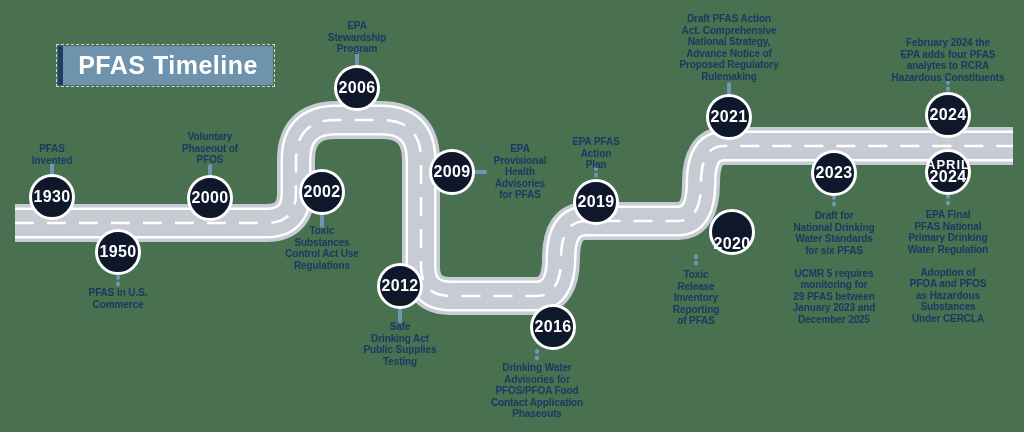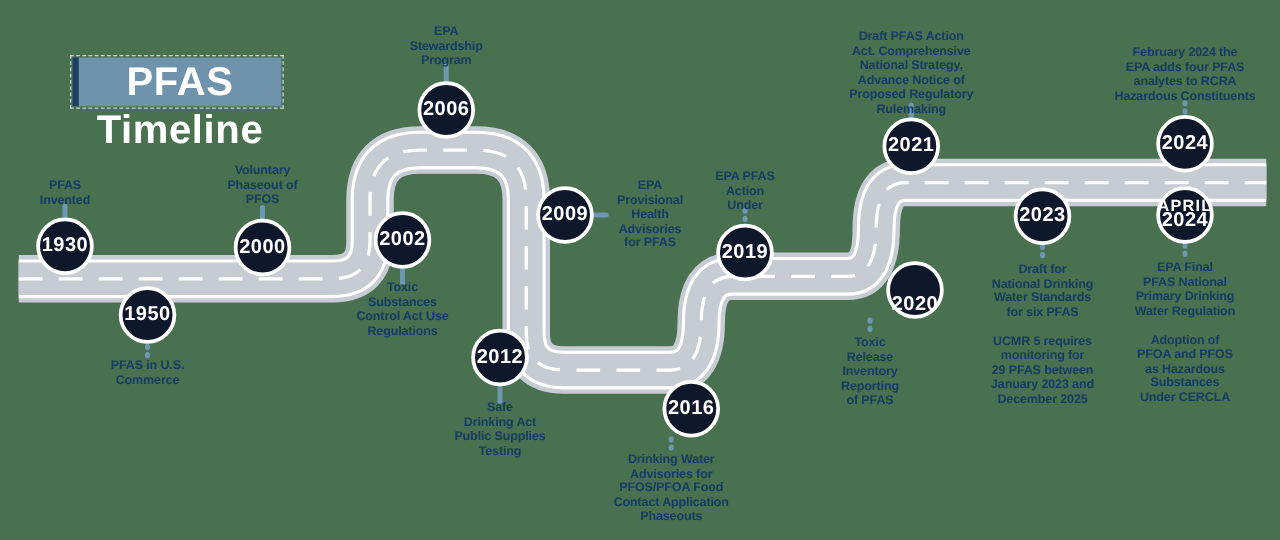--- a/index.html
+++ b/index.html
@@ -10,24 +10,24 @@
   }
   #road-svg { position:absolute; left:0; top:0; }
   .road-base   { stroke:#C7CBD3; stroke-width:38; fill:none; }
   .road-edge   { stroke:#FFFFFF; stroke-width:31; fill:none; }
   .road-inner  { stroke:#C7CBD3; stroke-width:26; fill:none; }
   .road-center { stroke:#FFFFFF; stroke-width:2.6; fill:none; stroke-dasharray:19 13; }
   .stem { stroke:#6E98B2; stroke-width:4; stroke-linecap:round; }
   .stem.dotted { stroke-dasharray:1 5.5; }
 
   .title-box {
-    position:absolute; left:58px; top:46px; width:167px; height:39px; box-sizing:border-box;
+    position:absolute; left:58px; top:46px; width:215px; height:39px; box-sizing:border-box;
     background:#6F93AC; border-left:5px solid #1E4060;
     outline:1px dashed #C9D4DC; outline-offset:1px;
-    color:#FFFFFF; font-weight:bold; font-size:32px; line-height:38px;
+    color:#FFFFFF; font-weight:bold; font-size:25px; line-height:38px;
     text-align:center; letter-spacing:0.5px;
   }
 
   .circle {
     position:absolute; width:46px; height:46px; box-sizing:border-box;
     background:#0f172a; border:3px solid #FFFFFF; border-radius:50%;
     display:flex; flex-direction:column; align-items:center; justify-content:center;
     color:#FFFFFF; font-weight:bold; font-size:16px; letter-spacing:0.4px;
   }
   .circle .prefix { font-size:13px; line-height:9px; letter-spacing:1px; }
@@ -59,21 +59,21 @@
   .l1930 { left:7px;   top:143px; width:90px;  }
   .l1950 { left:63px;  top:287px; width:110px; }
   .l2000 { left:155px; top:131px; width:110px; }
   .l2002 { left:262px; top:225px; width:120px; }
   .l2006 { left:302px; top:20px;  width:110px; }
   .l2009 { left:480px; top:143px; width:80px;  }
   .l2012 { left:340px; top:321px; width:120px; }
   .l2016 { left:467px; top:362px; width:140px; }
   .l2019 { left:551px; top:136px; width:90px;  }
   .l2020 { left:641px; top:269px; width:110px; }
-  .l2021 { left:654px; top:24px;  width:150px; }
+  .l2021 { left:654px; top:13px;  width:150px; }
   .l2023 { left:769px; top:210px; width:130px; }
   .l2024 { left:878px; top:37px;  width:140px; }
   .l2024a{ left:883px; top:209px; width:130px; }
 </style>
 </head>
 <body>
 
 <div id="stage">
 
   <svg id="road-svg" width="1024" height="432" viewBox="0 0 1024 432">
@@ -161,21 +161,21 @@
 Advisories for
 PFOS/PFOA Food
 Contact Application
 Phaseouts</div>
 
   <div class="circle c2019">
       <span class="yr">2019</span>
     </div>
   <div class="mlabel l2019">EPA PFAS
 Action
-Under</div>
+Plan</div>
 
   <div class="circle c2020">
       <span class="yr">2020</span>
     </div>
   <div class="mlabel l2020">Toxic
 Release
 Inventory
 Reporting
 of PFAS</div>
 

